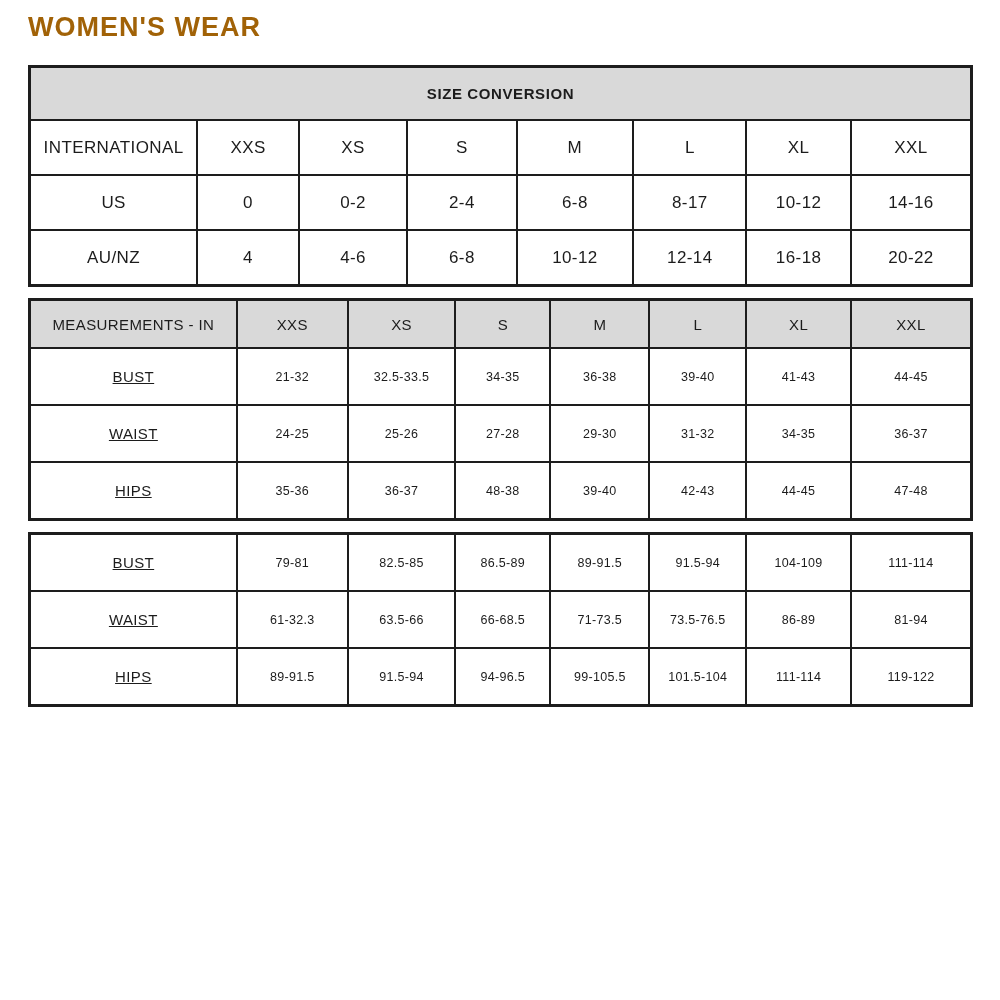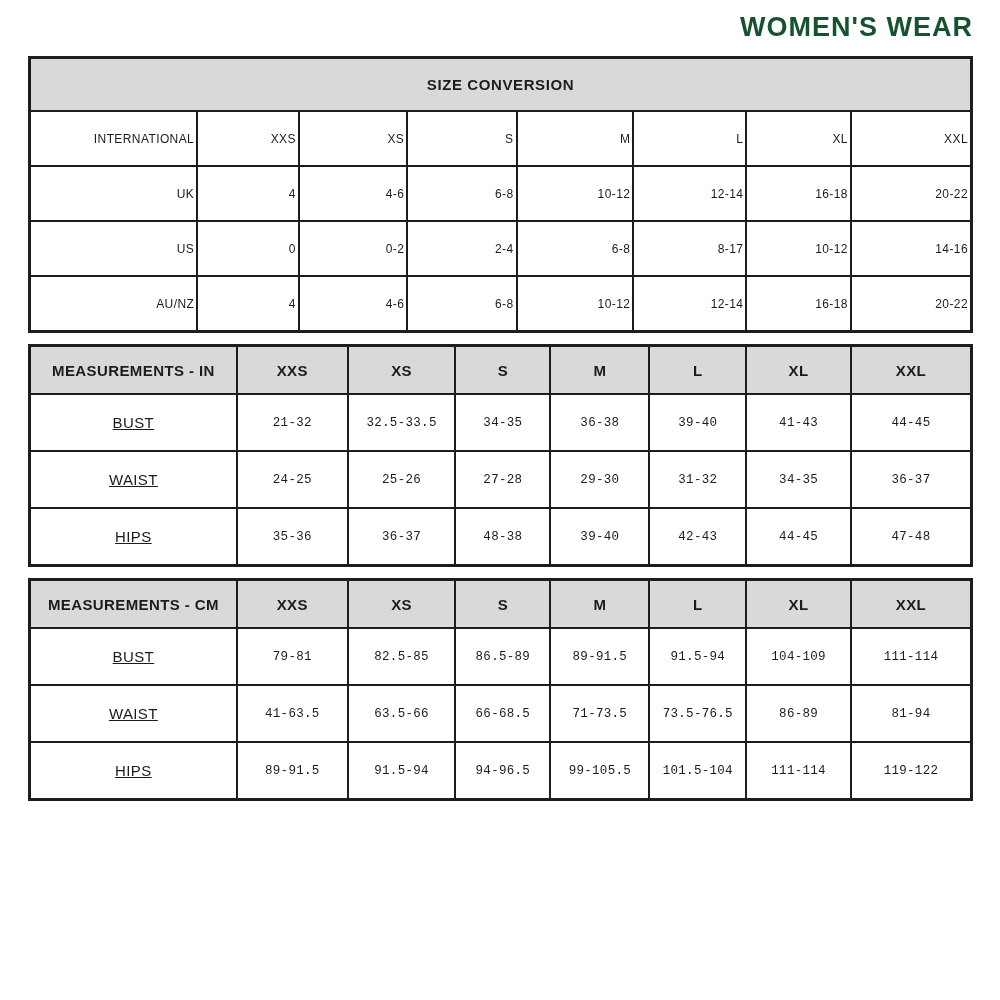--- a/index.html
+++ b/index.html
@@ -2,43 +2,43 @@
 <html><head>
 <meta charset="utf-8">
 <style>
   html,body{margin:0;padding:0;}
   body{
     width:1000px;height:1000px;background:#ffffff;color:#1c1c1c;
     font-family:"Liberation Sans", sans-serif;overflow:hidden;
   }
   .page{padding:8px 27px 0 28px;}
   .title{
-    text-align:right;font-size:27px;font-weight:700;letter-spacing:1px;
-    margin:4px 0 13px 0;color:#14532d;
+    text-align:left;font-size:27px;font-weight:700;letter-spacing:1px;
+    margin:4px 0 22px 0;color:#a16207;
   }
   table{
     width:100%;border-collapse:collapse;table-layout:fixed;
     border:3px solid #1d1d1d;margin-bottom:11px;
   }
   td,th{
     border:2px solid #1d1d1d;text-align:center;vertical-align:middle;
     padding:0 2px;color:#1c1c1c;overflow:hidden;
   }
   
   .t-conv th.banner{
     background:#d9d9d9;height:51px;font-size:15px;font-weight:700;letter-spacing:.6px;
   }
-  .t-conv td{height:53px;font-size:12px;font-weight:400;letter-spacing:.4px;text-align:right;}
+  .t-conv td{height:53px;font-size:17px;font-weight:400;letter-spacing:.4px;}
   
   .t-meas th{
-    background:#d9d9d9;height:46px;font-size:15px;font-weight:700;letter-spacing:.4px;
+    background:#d9d9d9;height:46px;font-size:15px;font-weight:400;letter-spacing:.4px;
   }
   .t-meas td{height:55px;}
   .t-meas td.rowlabel{font-size:15px;letter-spacing:.4px;text-decoration:underline;}
-  .t-meas td.val{font-size:12.5px;letter-spacing:.3px;font-family:Liberation Mono, monospace;}
+  .t-meas td.val{font-size:12.5px;letter-spacing:.3px;}
 </style>
 </head>
 <body>
 
 <div class="page">
 
   <h1 class="title">WOMEN'S WEAR</h1>
 
   <table id="t-conv" class="t-conv">
     <colgroup>
@@ -57,30 +57,20 @@
         </tr>
         <tr>
           <td>INTERNATIONAL</td>
           <td>XXS</td>
           <td>XS</td>
           <td>S</td>
           <td>M</td>
           <td>L</td>
           <td>XL</td>
           <td>XXL</td>
-        </tr>
-        <tr>
-          <td class="rowlabel">UK</td>
-          <td class="val">4</td>
-          <td class="val">4-6</td>
-          <td class="val">6-8</td>
-          <td class="val">10-12</td>
-          <td class="val">12-14</td>
-          <td class="val">16-18</td>
-          <td class="val">20-22</td>
         </tr>
         <tr>
           <td class="rowlabel">US</td>
           <td class="val">0</td>
           <td class="val">0-2</td>
           <td class="val">2-4</td>
           <td class="val">6-8</td>
           <td class="val">8-17</td>
           <td class="val">10-12</td>
           <td class="val">14-16</td>
@@ -159,42 +149,32 @@
         <col style="width:11.8%">
         <col style="width:11.4%">
         <col style="width:10.1%">
       <col style="width:10.5%">
         <col style="width:10.3%">
         <col style="width:11.1%">
         <col style="width:12.8%">
     </colgroup>
   <tbody>
         <tr>
-          <th>MEASUREMENTS - CM</th>
-          <th>XXS</th>
-          <th>XS</th>
-          <th>S</th>
-          <th>M</th>
-          <th>L</th>
-          <th>XL</th>
-          <th>XXL</th>
-        </tr>
-        <tr>
           <td class="rowlabel">BUST</td>
           <td class="val">79-81</td>
           <td class="val">82.5-85</td>
           <td class="val">86.5-89</td>
           <td class="val">89-91.5</td>
           <td class="val">91.5-94</td>
           <td class="val">104-109</td>
           <td class="val">111-114</td>
         </tr>
         <tr>
           <td class="rowlabel">WAIST</td>
-          <td class="val">41-63.5</td>
+          <td class="val">61-32.3</td>
           <td class="val">63.5-66</td>
           <td class="val">66-68.5</td>
           <td class="val">71-73.5</td>
           <td class="val">73.5-76.5</td>
           <td class="val">86-89</td>
           <td class="val">81-94</td>
         </tr>
         <tr>
           <td class="rowlabel">HIPS</td>
           <td class="val">89-91.5</td>

